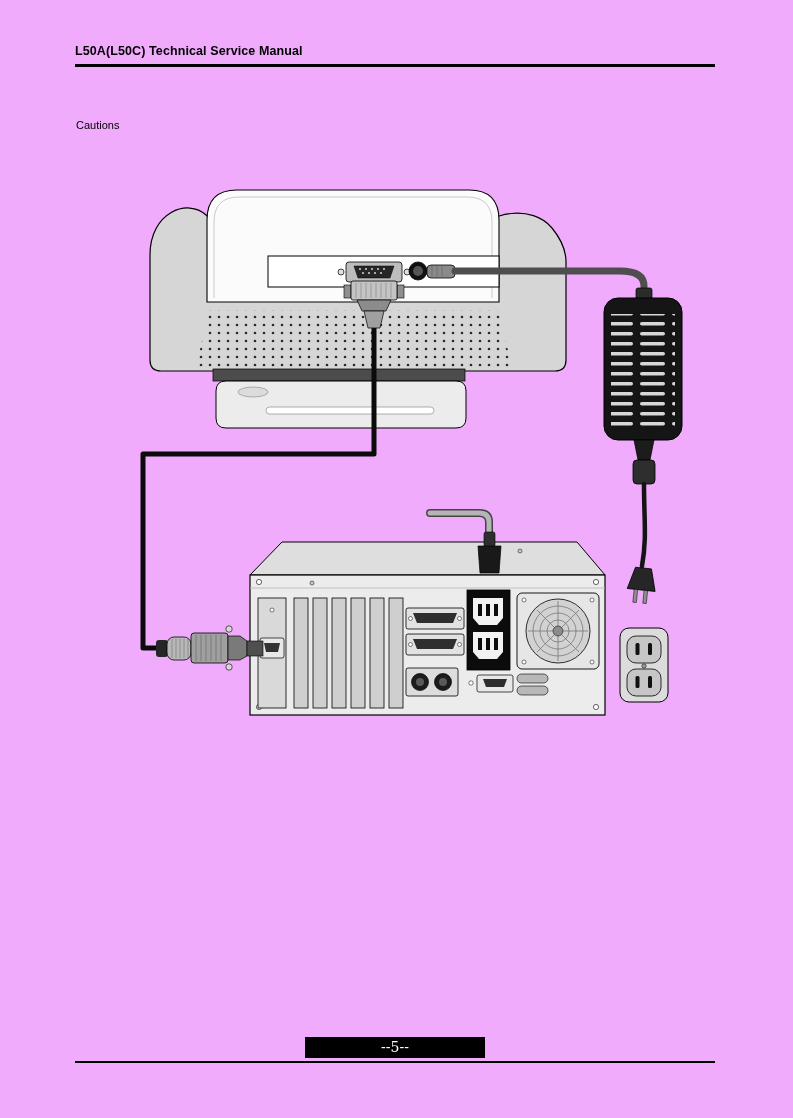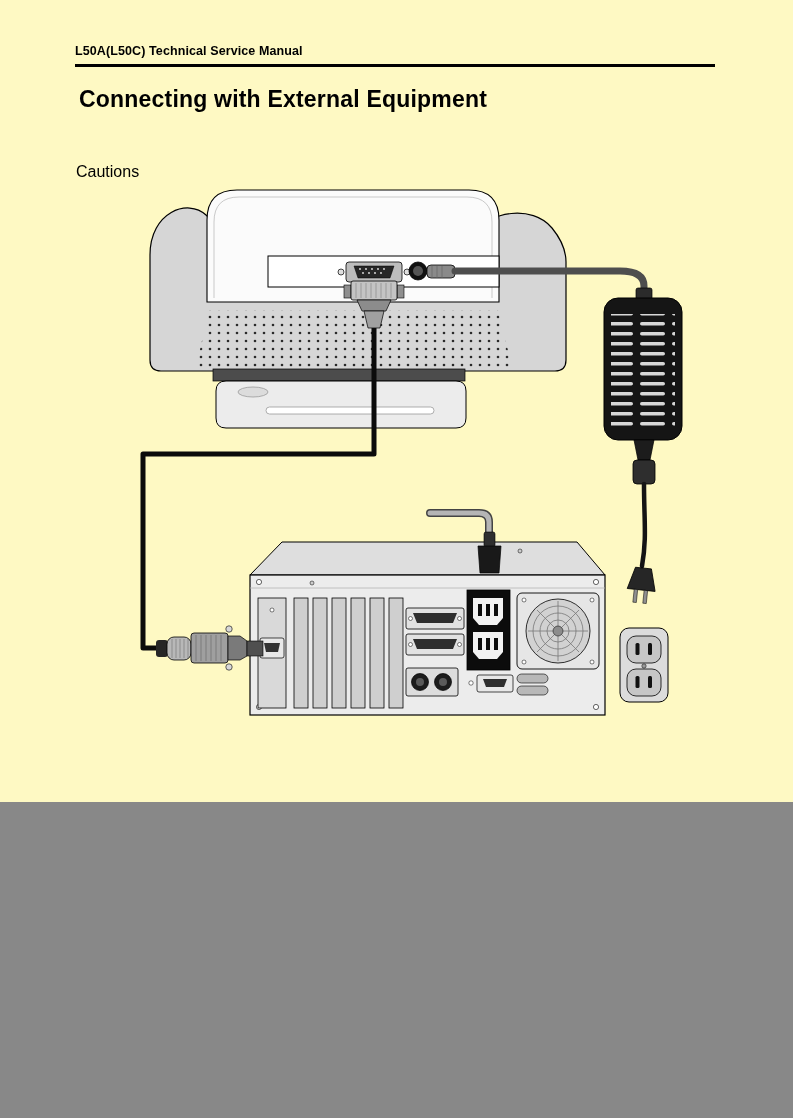--- a/index.html
+++ b/index.html
@@ -1,37 +1,37 @@
 <!DOCTYPE html>
 <html><head>
 <meta charset="utf-8">
 <style>
   html,body { margin:0; padding:0; background:#888; }
   .page {
     position:relative;
-    width:793px; height:802px;
+    width:793px; height:1118px;
     margin:0 auto;
-    background:#fef9c3;
+    background:#f0abfc;
     font-family:"Liberation Sans", sans-serif;
     color:#000;
     overflow:hidden;
   }
   .header-text {
     position:absolute; left:75px; top:44px;
     font-size:12.5px; font-weight:bold; letter-spacing:0.1px;
   }
   .header-rule {
     position:absolute; left:75px; width:640px; top:64px; height:3px; background:#000;
   }
   .doc-title {
     position:absolute; left:79px; top:86px;
     font-size:23px; font-weight:bold; letter-spacing:0.2px;
   }
   .cautions-label {
-    position:absolute; left:76px; top:119px; font-size:16px;margin-top:44px;
+    position:absolute; left:76px; top:119px; font-size:11px;
   }
   .cautions-body {
     position:absolute; left:76px; top:135px; font-size:13.5px;
   }
   .diagram {
     position:absolute; left:0; top:170px; width:793px; height:600px;
   }
   .footer-badge {
     position:absolute; left:305px; top:1037px; width:180px; height:21px;
     background:#000; color:#fff; text-align:center;
@@ -42,21 +42,20 @@
   }
 </style>
 </head>
 <body>
 
 <div class="page">
 
   <div class="header-text">L50A(L50C) Technical Service Manual</div>
   <div class="header-rule"></div>
 
-  <div class="doc-title">Connecting with External Equipment</div>
   <div class="cautions-label">Cautions</div>
 
   <svg class="diagram" width="793" height="600" viewBox="0 0 793 600" xmlns="http://www.w3.org/2000/svg">
     <defs>
       <pattern id="dotgrid" width="9" height="8" patternUnits="userSpaceOnUse">
         <circle cx="3" cy="3" r="1.3" fill="#2a2a2a"></circle>
       </pattern>
       <pattern id="adapterVents" width="32" height="10" patternUnits="userSpaceOnUse">
         <rect x="0" y="2" width="25" height="3.6" rx="1.8" fill="#d8d8d8"></rect>
       </pattern>

